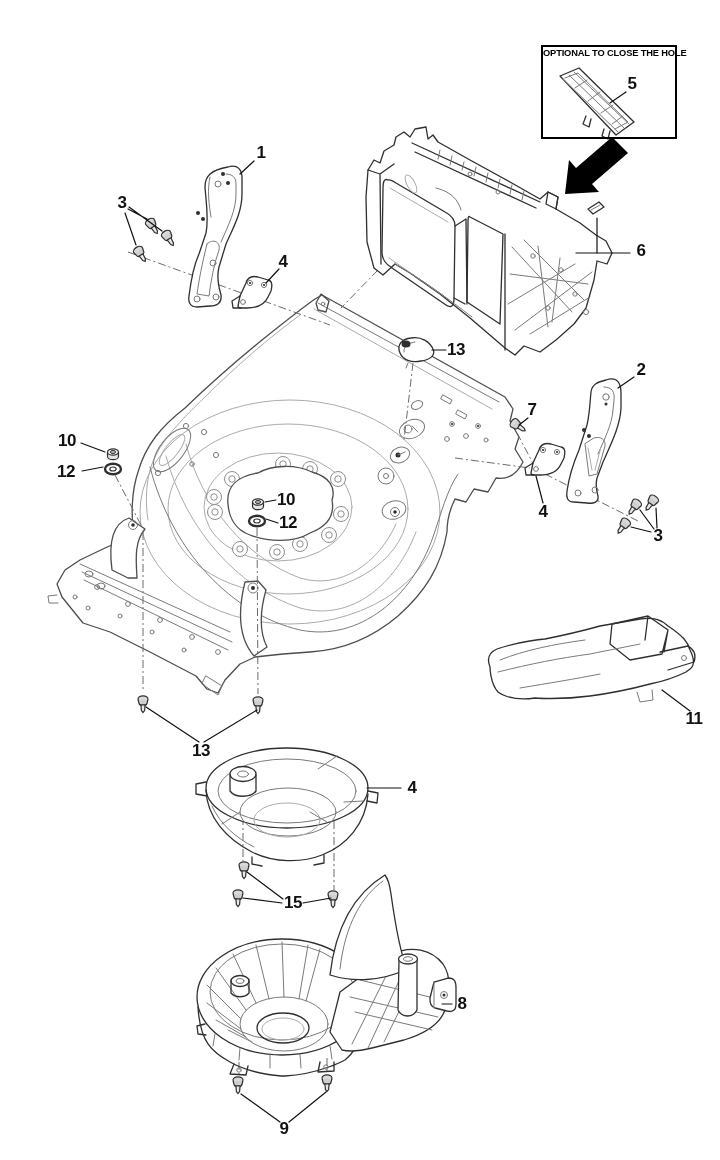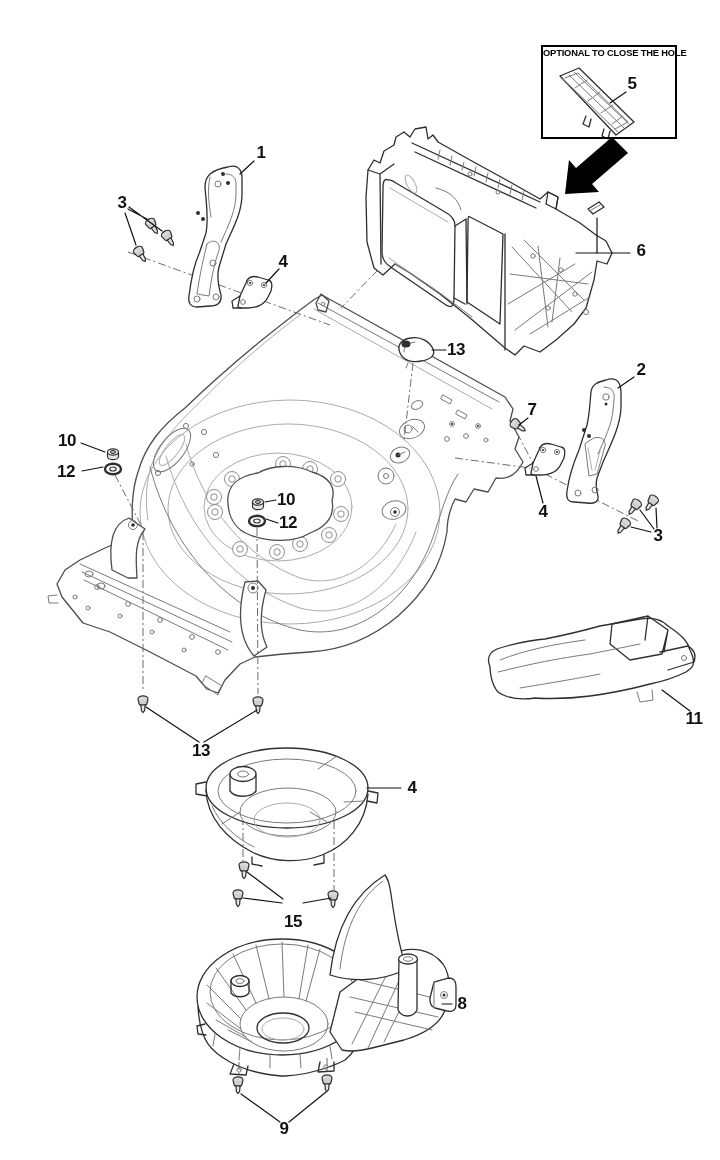--- a/index.html
+++ b/index.html
@@ -411,17 +411,17 @@
 <div class="callout" style="left:532px;top:398px">7</div>
 <div class="callout" style="left:67px;top:429px">10</div>
 <div class="callout" style="left:66px;top:460px">12</div>
 <div class="callout" style="left:286px;top:488px">10</div>
 <div class="callout" style="left:288px;top:511px">12</div>
 <div class="callout" style="left:543px;top:500px">4</div>
 <div class="callout" style="left:658px;top:524px">3</div>
 <div class="callout" style="left:694px;top:707px">11</div>
 <div class="callout" style="left:201px;top:739px">13</div>
 <div class="callout" style="left:412px;top:776px">4</div>
-<div class="callout" style="left:293px;top:910px">15</div>
+<div class="callout" style="left:293px;top:891px">15</div>
 <div class="callout" style="left:462px;top:992px">8</div>
 <div class="callout" style="left:284px;top:1117px">9</div>
 
 </div>
 
 </body></html>

